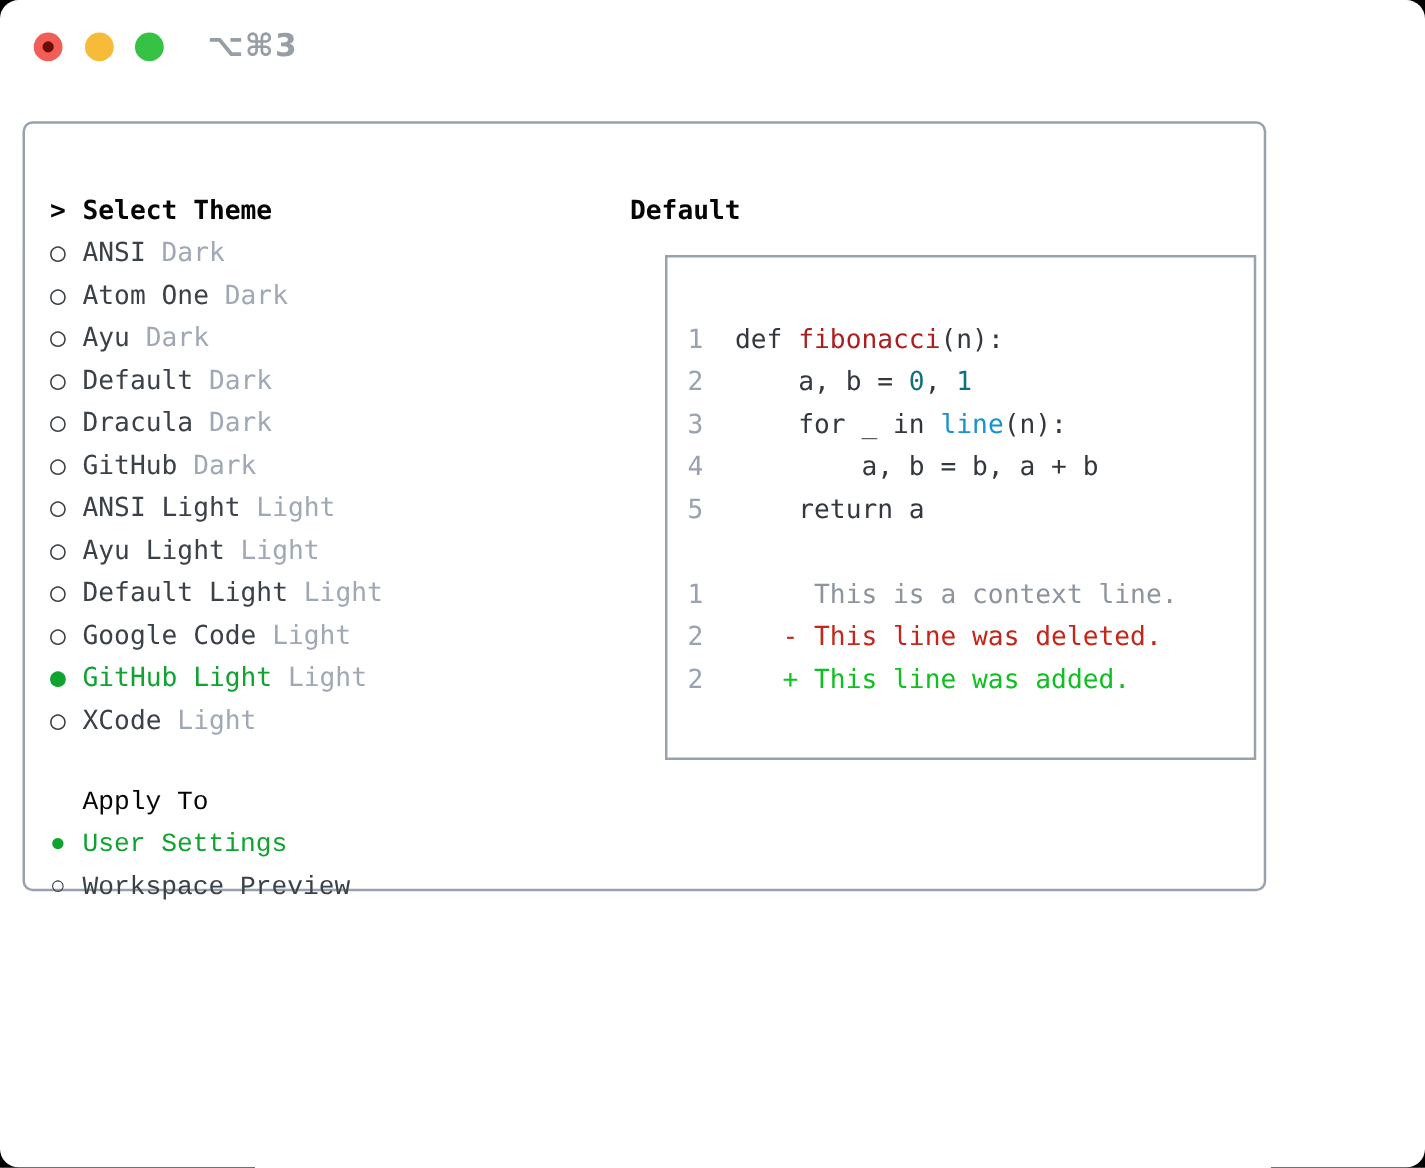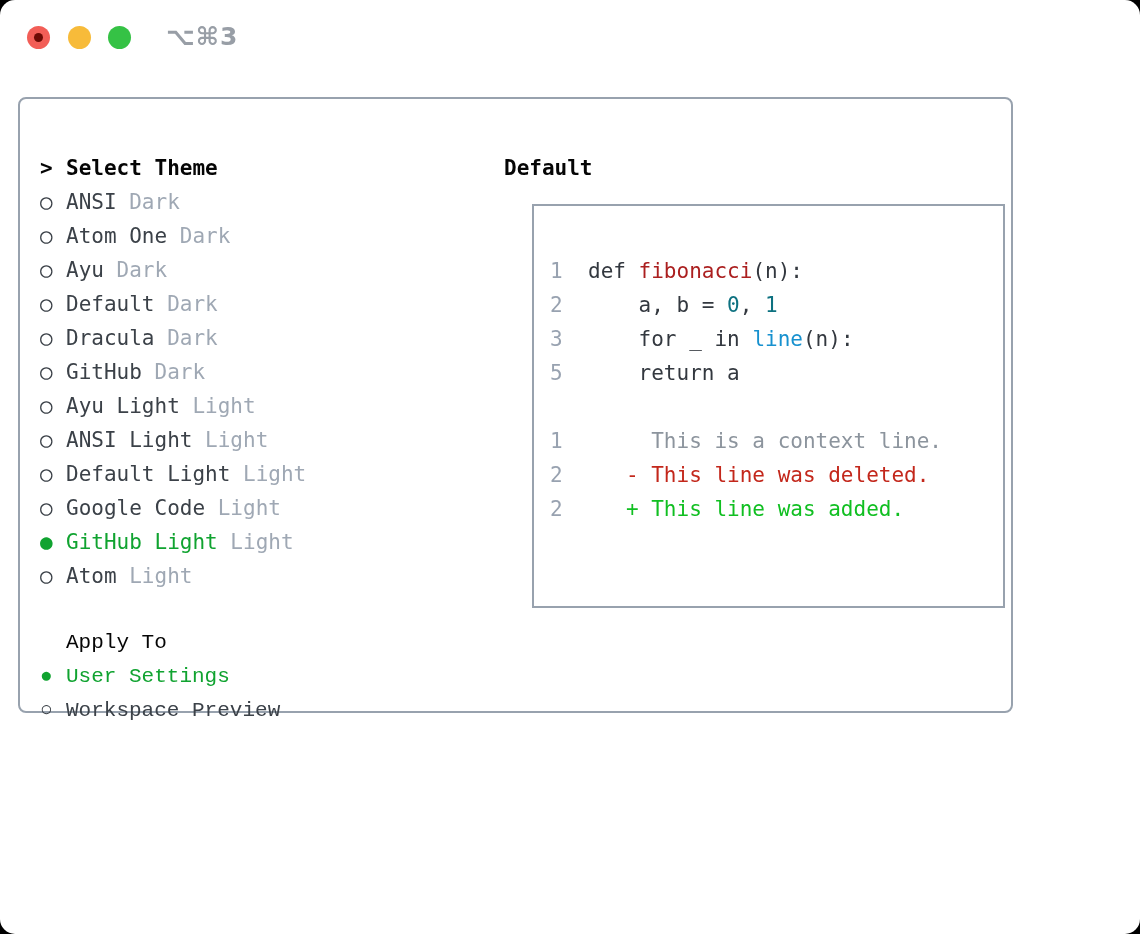--- a/index.html
+++ b/index.html
@@ -87,41 +87,42 @@
 
     <div class="theme-list">
       <div class="row list-header"><span class="marker hdr-marker">&gt;</span><span class="name">Select Theme</span></div>
 
       <div class="row"><span class="marker">○</span><span class="name">ANSI</span><span class="tag">Dark</span></div>
       <div class="row"><span class="marker">○</span><span class="name">Atom One</span><span class="tag">Dark</span></div>
       <div class="row"><span class="marker">○</span><span class="name">Ayu</span><span class="tag">Dark</span></div>
       <div class="row"><span class="marker">○</span><span class="name">Default</span><span class="tag">Dark</span></div>
       <div class="row"><span class="marker">○</span><span class="name">Dracula</span><span class="tag">Dark</span></div>
       <div class="row"><span class="marker">○</span><span class="name">GitHub</span><span class="tag">Dark</span></div>
+      <div class="row"><span class="marker">○</span><span class="name">ANSI Light</span><span class="tag">Light</span></div>
       <div class="row"><span class="marker">○</span><span class="name">Ayu Light</span><span class="tag">Light</span></div>
-      <div class="row"><span class="marker">○</span><span class="name">ANSI Light</span><span class="tag">Light</span></div>
       <div class="row"><span class="marker">○</span><span class="name">Default Light</span><span class="tag">Light</span></div>
       <div class="row"><span class="marker">○</span><span class="name">Google Code</span><span class="tag">Light</span></div>
       <div class="row selected"><span class="marker">●</span><span class="name">GitHub Light</span><span class="tag">Light</span></div>
-      <div class="row"><span class="marker">○</span><span class="name">Atom</span><span class="tag">Light</span></div>
+      <div class="row"><span class="marker">○</span><span class="name">XCode</span><span class="tag">Light</span></div>
     </div>
 
     <div class="apply-block">
       <div class="row"><span class="marker"> </span><span class="header-label">Apply To</span></div>
       <div class="row selected"><span class="marker">●</span><span class="name">User Settings</span></div>
       <div class="row"><span class="marker">○</span><span class="name">Workspace Preview</span></div>
     </div>
 
 
     <div class="preview-label">Default</div>
     <div class="preview-box">
       <div class="code">
         <div class="code-line"><span class="ln">1</span><span class="tok-plain">def </span><span class="tok-func">fibonacci</span><span class="tok-plain">(n):</span></div>
         <div class="code-line"><span class="ln">2</span><span class="tok-plain">    a, b = </span><span class="tok-num">0</span><span class="tok-plain">, </span><span class="tok-num">1</span></div>
         <div class="code-line"><span class="ln">3</span><span class="tok-plain">    for _ in </span><span class="tok-builtin">line</span><span class="tok-plain">(n):</span></div>
+        <div class="code-line"><span class="ln">4</span><span class="tok-plain">        a, b = b, a + b</span></div>
         <div class="code-line"><span class="ln">5</span><span class="tok-plain">    return a</span></div>
         <div class="code-line"><span class="ln"></span></div>
         <div class="code-line"><span class="ln">1</span><span class="tok-context">     This is a context line.</span></div>
         <div class="code-line"><span class="ln">2</span><span class="tok-deleted">   - This line was deleted.</span></div>
         <div class="code-line"><span class="ln">2</span><span class="tok-added">   + This line was added.</span></div>
       </div>
     </div>
 
   </div>
 </div>

